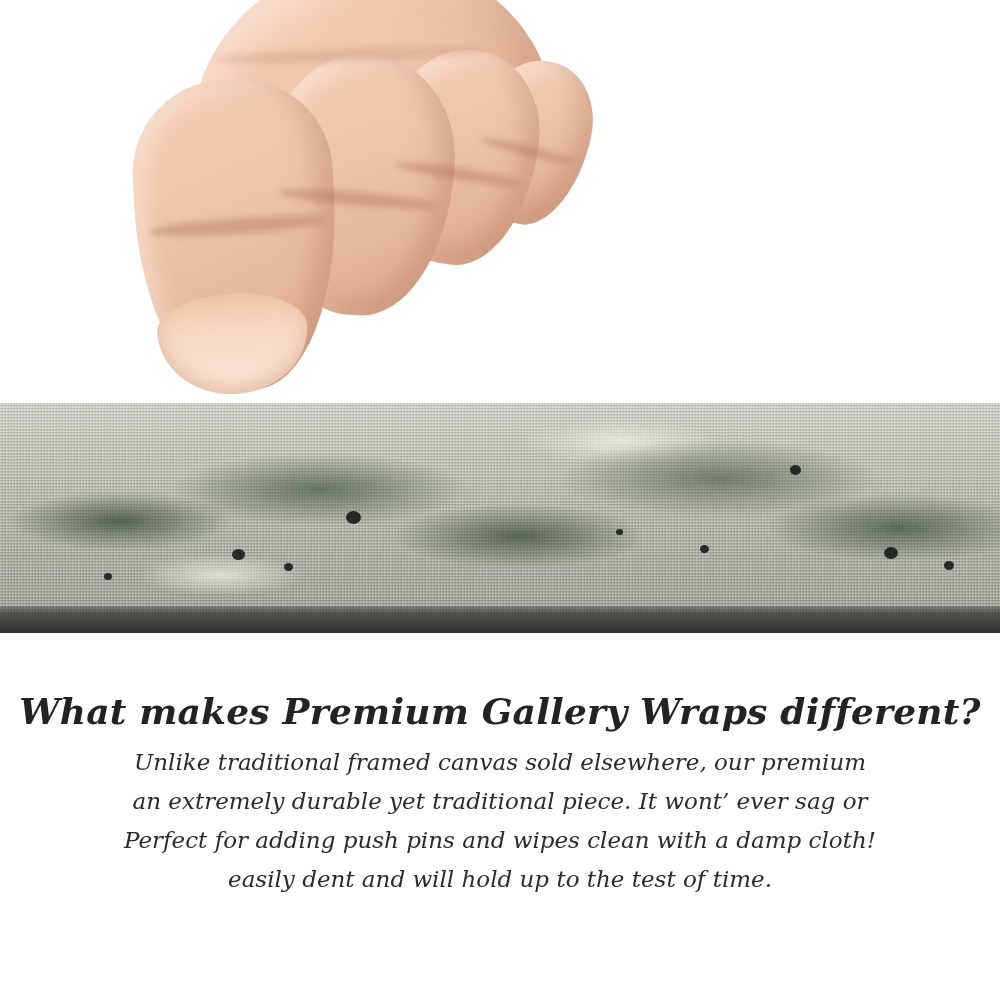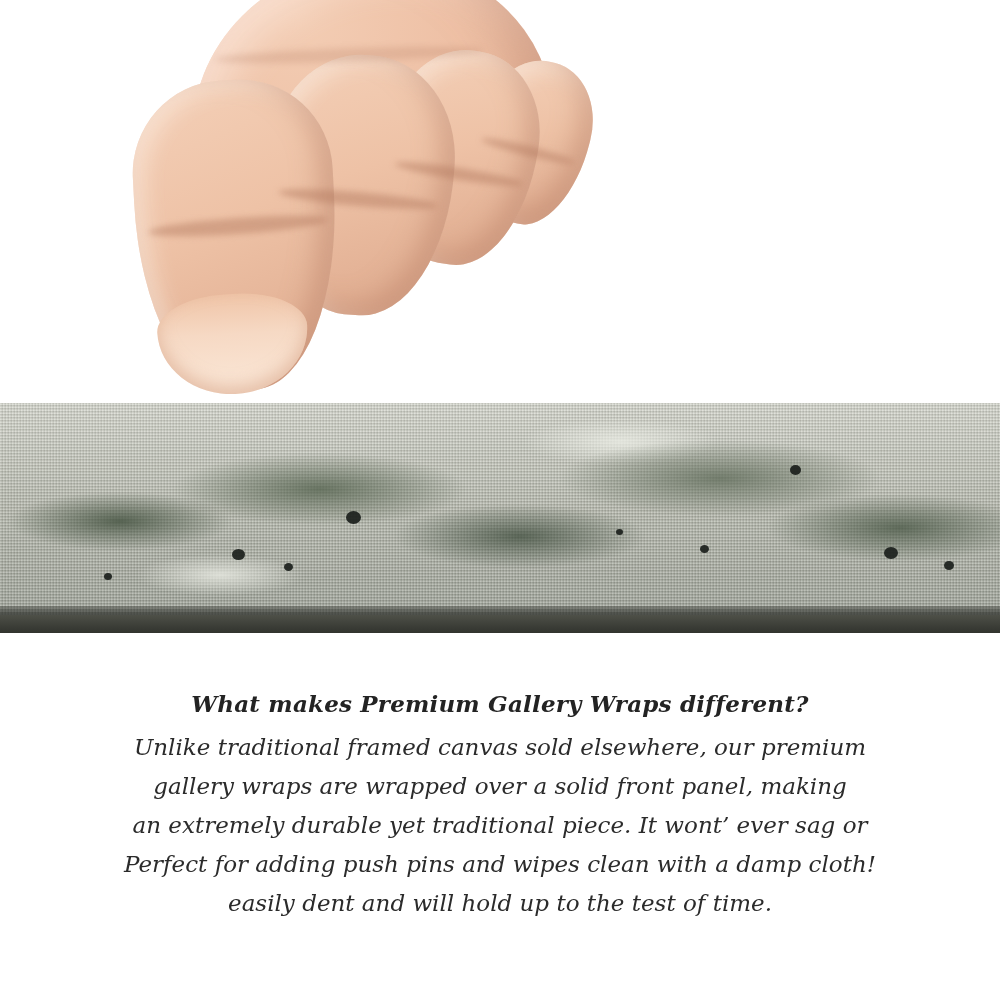--- a/index.html
+++ b/index.html
@@ -140,21 +140,21 @@
     position: absolute;
     left: 0;
     top: 690px;
     width: 1000px;
     text-align: center;
     color: #2a2a2a;
     font-family: "DejaVu Serif", serif;
     font-style: italic;
   }
   .caption-title {
-    font-size: 23px;
+    font-size: 36px;
     font-weight: 700;
     letter-spacing: .2px;
     margin: 0 0 12px 0;
     color: #232323;
   }
   .caption-line {
     font-size: 23px;
     line-height: 36px;
     margin: 3px;
     color: #2b2b2b;
@@ -194,19 +194,18 @@
       <div class="speck" style="left:616px; top:126px; width:7px; height:6px;"></div>
       <div class="canvas-bevel"></div>
       <div class="canvas-back"></div>
     </div>
 
   </div>
 
   <div class="caption">
     <div class="caption-title">What makes Premium Gallery Wraps different?</div>
     <p class="caption-line">Unlike traditional framed canvas sold elsewhere, our premium</p>
-    <p class="caption-line">gallery wraps are wrapped over a solid front panel, making</p>
     <p class="caption-line">an extremely durable yet traditional piece. It wont’ ever sag or</p>
     <p class="caption-line">Perfect for adding push pins and wipes clean with a damp cloth!</p>
     <p class="caption-line">easily dent and will hold up to the test of time.</p>
   </div>
 
 </div>
 
 </body></html>

